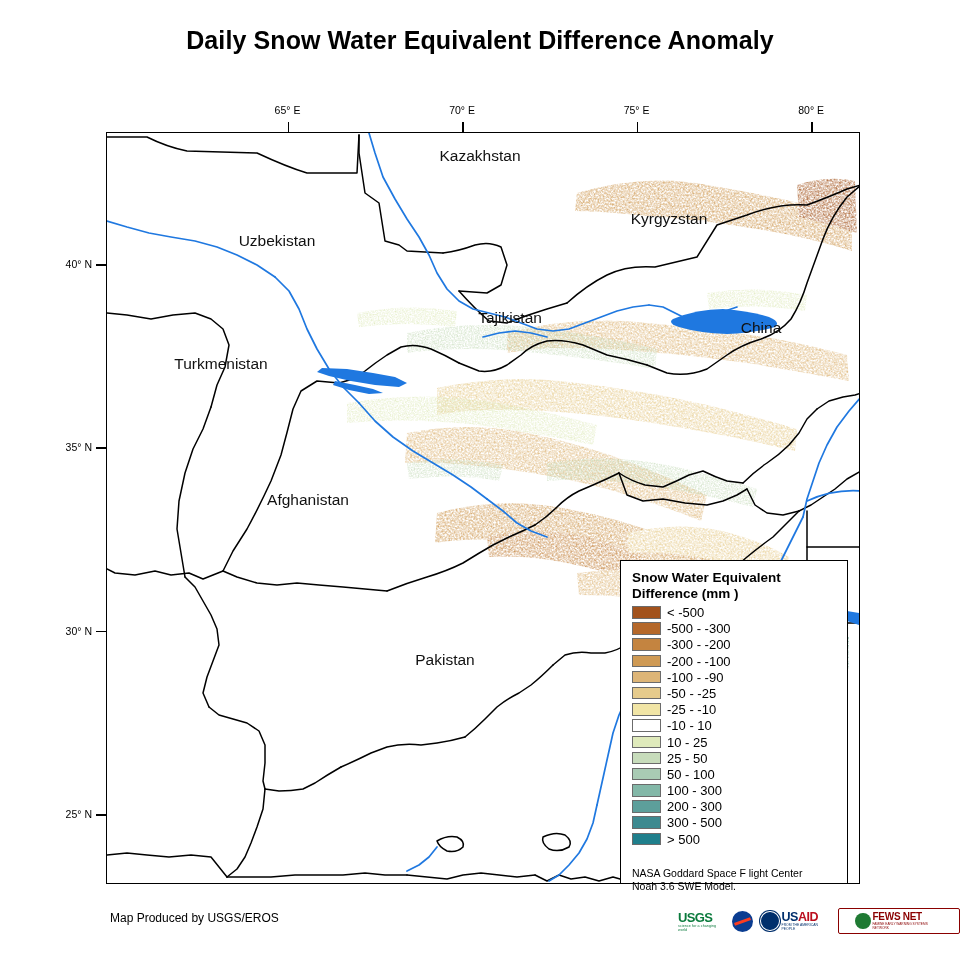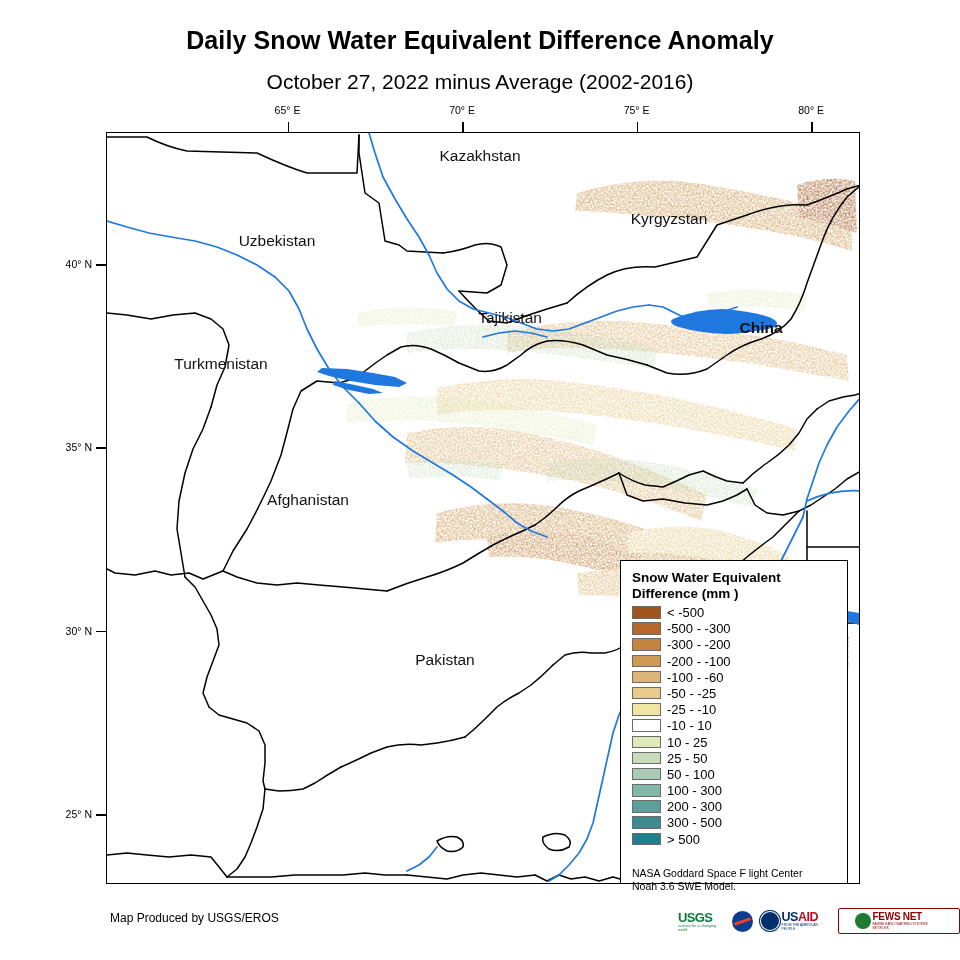--- a/index.html
+++ b/index.html
@@ -86,21 +86,20 @@
 
   
   .mlabel{position:absolute;font-size:15.5px;color:#111;white-space:nowrap;transform:translate(-50%,-50%);}
 </style>
 </head>
 <body>
 
 <div id="root">
 
   <div class="title">Daily Snow Water Equivalent Difference Anomaly</div>
-  <div class="subtitle">October 27, 2022 minus Average (2002-2016)</div>
 
   <div id="lon-axis"></div>
 
   <div id="lat-axis"></div>
 
   <div class="map-frame">
     <div class="map-clip">
 
       <svg width="754" height="752" viewBox="0 0 754 752">
         <defs>
@@ -248,21 +247,21 @@
           <path d="M740 478 L752 480 L752 492 L740 488 Z"></path>
         </g>
       </svg>
 
       <div id="country-labels">
           <div class="mlabel" style="left: 373px; top: 23px;">Kazakhstan</div>
           <div class="mlabel" style="left: 170px; top: 108px;">Uzbekistan</div>
           <div class="mlabel" style="left: 562px; top: 86px;">Kyrgyzstan</div>
           <div class="mlabel" style="left: 114px; top: 231px;">Turkmenistan</div>
           <div class="mlabel" style="left: 403px; top: 185px;">Tajikistan</div>
-          <div class="mlabel" style="left: 654px; top: 195px; font-weight: bold;">China</div>
+          <div class="mlabel" style="left: 654px; top: 195px;">China</div>
           <div class="mlabel" style="left: 201px; top: 367px;">Afghanistan</div>
           <div class="mlabel" style="left: 338px; top: 527px;">Pakistan</div>
         </div>
     </div>
   </div>
 
   <div class="legend">
     <div class="legend-title">
       <div>Snow Water Equivalent</div>
       <div>Difference (mm )</div>
@@ -279,21 +278,21 @@
         <div class="legend-row">
           <div class="swatch" style="background: rgb(196, 132, 64);"></div>
           <div class="legend-label">-300 - -200</div>
         </div>
         <div class="legend-row">
           <div class="swatch" style="background: rgb(207, 154, 84);"></div>
           <div class="legend-label">-200 - -100</div>
         </div>
         <div class="legend-row">
           <div class="swatch" style="background: rgb(221, 181, 119);"></div>
-          <div class="legend-label">-100 - -60</div>
+          <div class="legend-label">-100 - -90</div>
         </div>
         <div class="legend-row">
           <div class="swatch" style="background: rgb(230, 203, 140);"></div>
           <div class="legend-label">-50 - -25</div>
         </div>
         <div class="legend-row">
           <div class="swatch" style="background: rgb(241, 229, 166);"></div>
           <div class="legend-label">-25 - -10</div>
         </div>
         <div class="legend-row">

